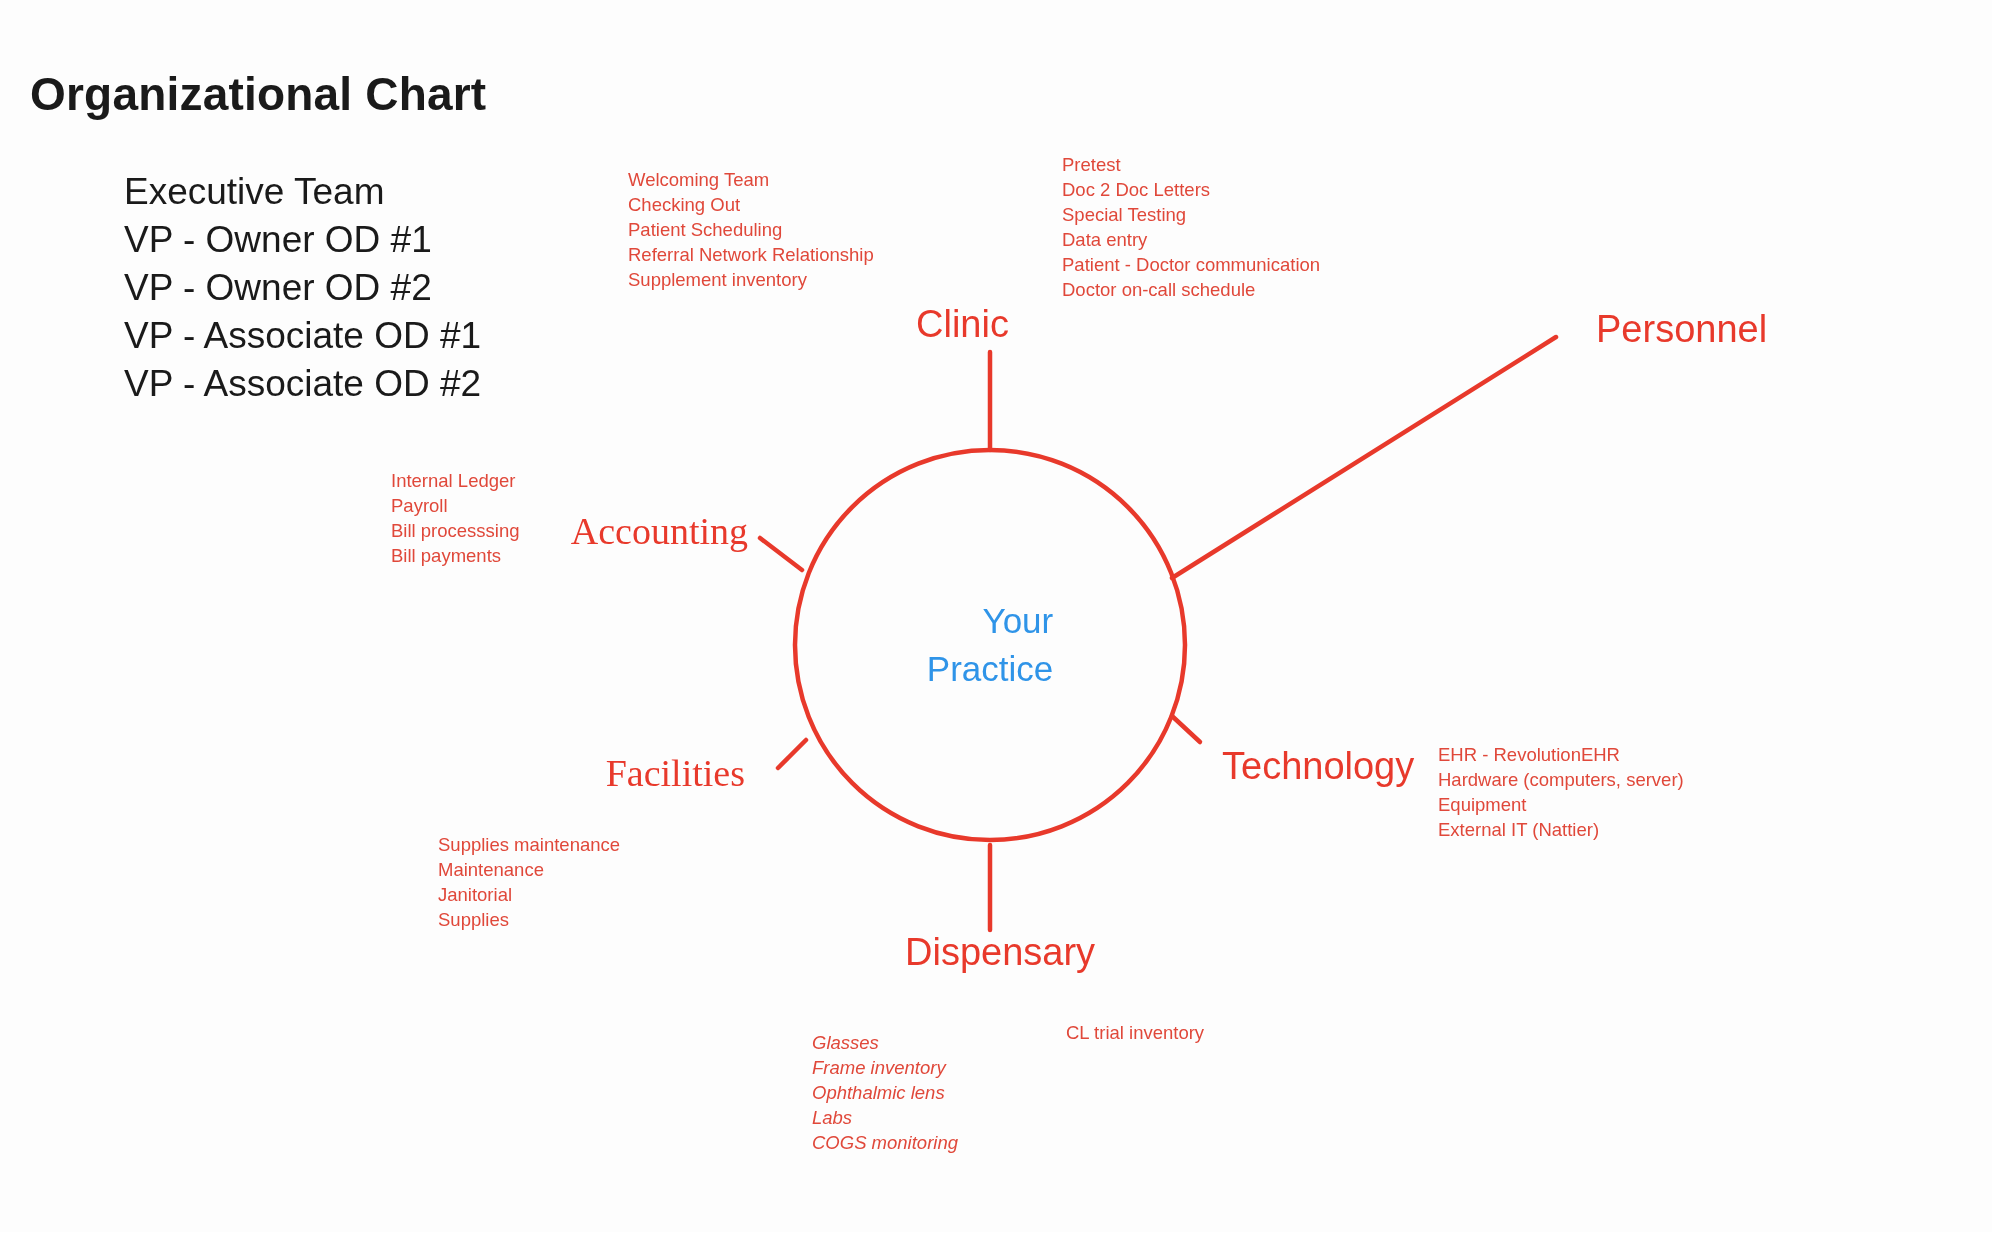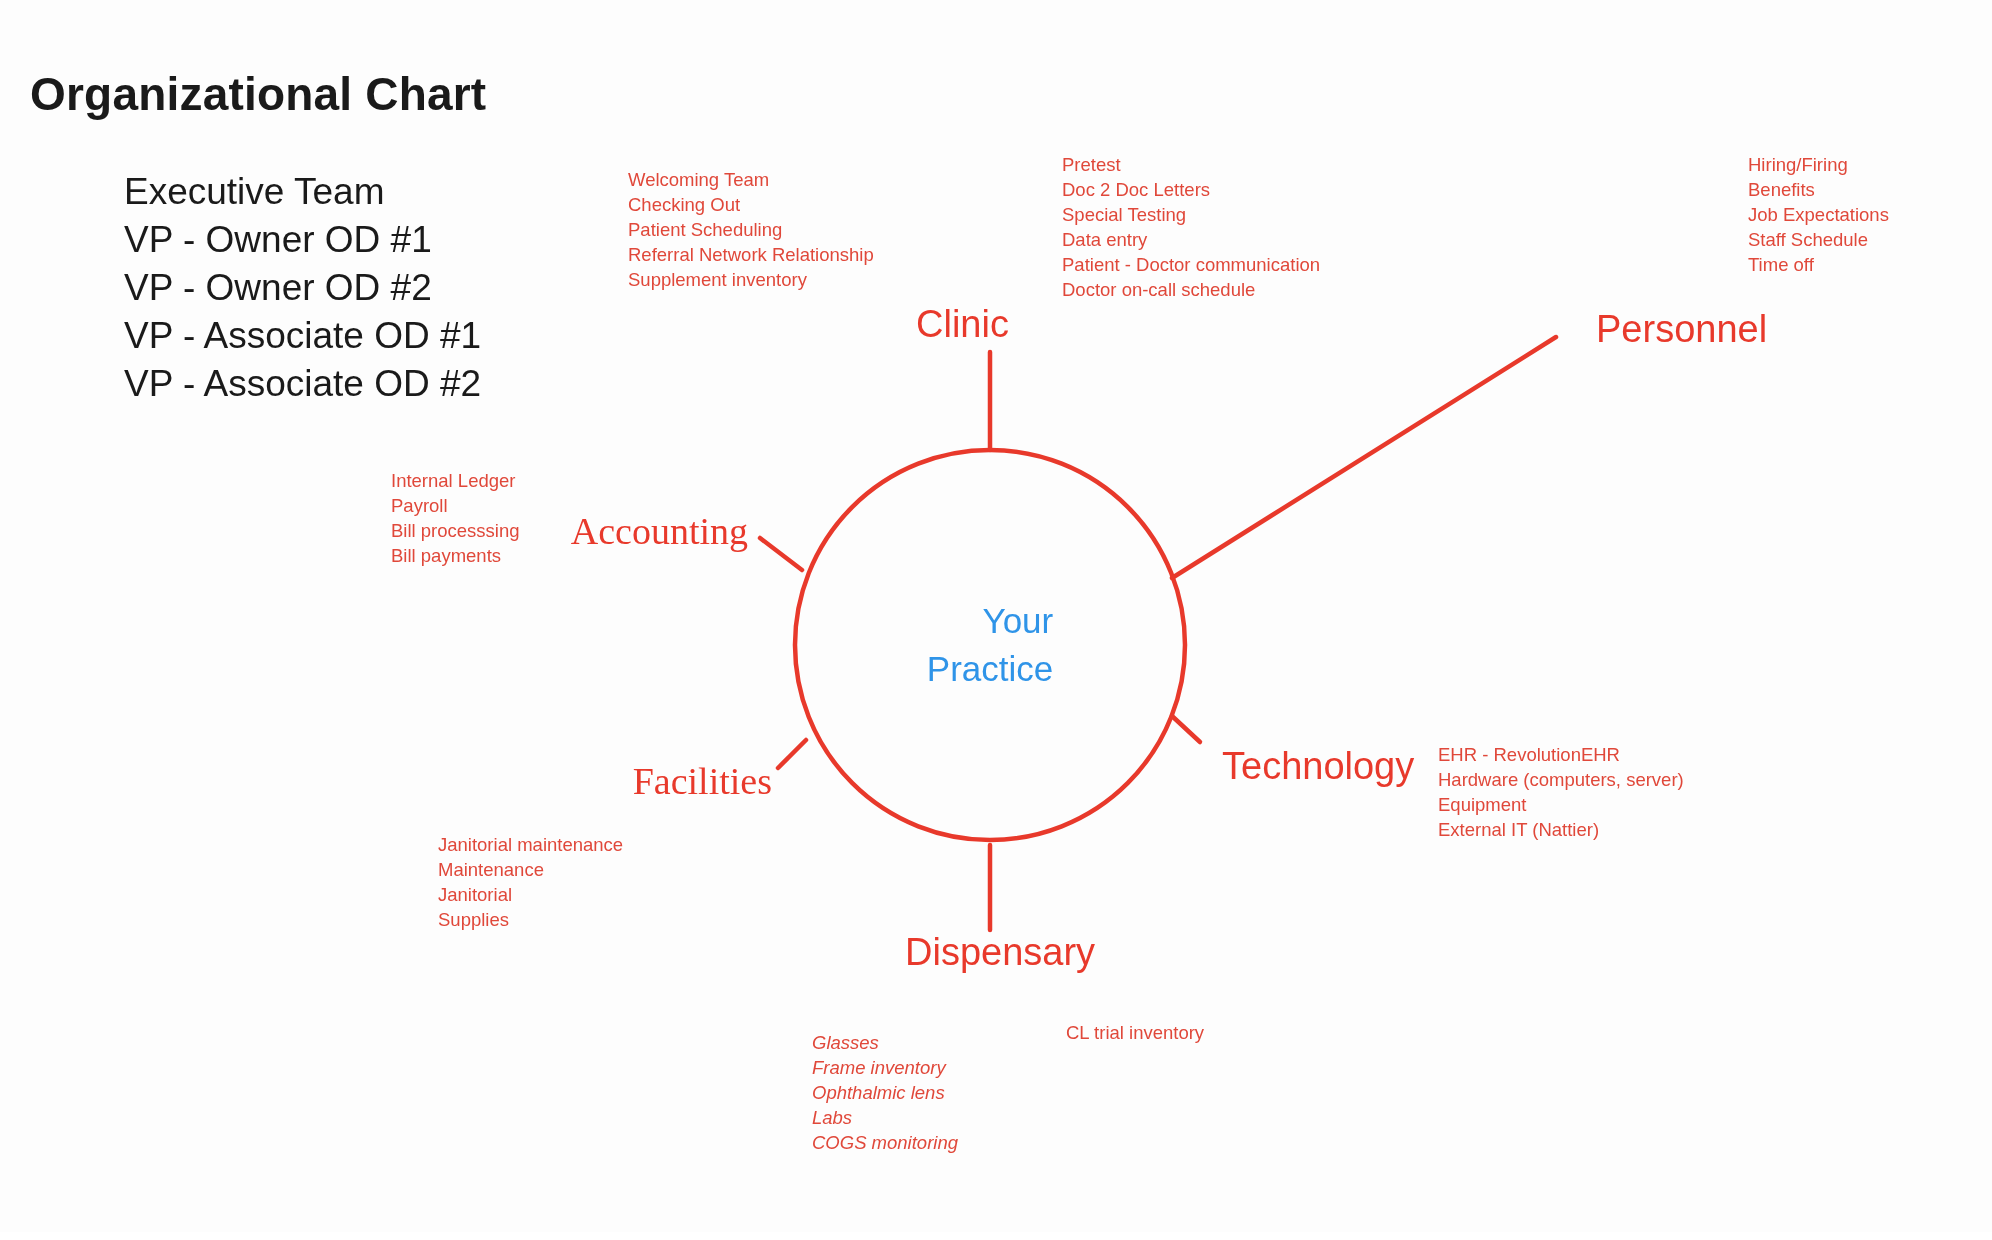--- a/index.html
+++ b/index.html
@@ -121,21 +121,21 @@
     <span class="center-line">Your</span>
     <span class="center-line">Practice</span>
   </div>
 
   <div class="branch-label" style="left:916px; top:305px;">Clinic</div>
 
   <div class="branch-label" style="left:1596px; top:310px;">Personnel</div>
 
   <div class="branch-label anchor-end" style="left:748px; top:512px;">Accounting</div>
 
-  <div class="branch-label anchor-end" style="left:772px; top:754px;margin-top:8px;">Facilities</div>
+  <div class="branch-label anchor-end" style="left:745px; top:754px;">Facilities</div>
 
   <div class="branch-label" style="left:1222px; top:747px;">Technology</div>
 
   <div class="branch-label" style="left:905px; top:933px;">Dispensary</div>
 
   <div class="detail-list" style="left:628px; top:167px;">
     <span class="detail-item">Welcoming Team</span>
     <span class="detail-item">Checking Out</span>
     <span class="detail-item">Patient Scheduling</span>
     <span class="detail-item">Referral Network Relationship</span>
@@ -144,37 +144,30 @@
 
   <div class="detail-list" style="left:1062px; top:152px;">
     <span class="detail-item">Pretest</span>
     <span class="detail-item">Doc 2 Doc Letters</span>
     <span class="detail-item">Special Testing</span>
     <span class="detail-item">Data entry</span>
     <span class="detail-item">Patient - Doctor communication</span>
     <span class="detail-item">Doctor on-call schedule</span>
   </div>
 
-  <div class="detail-list" style="left:1748px; top:152px;">
-    <span class="detail-item">Hiring/Firing</span>
-    <span class="detail-item">Benefits</span>
-    <span class="detail-item">Job Expectations</span>
-    <span class="detail-item">Staff Schedule</span>
-    <span class="detail-item">Time off</span>
-  </div>
 
   <div class="detail-list" style="left:391px; top:468px;">
     <span class="detail-item">Internal Ledger</span>
     <span class="detail-item">Payroll</span>
     <span class="detail-item">Bill processsing</span>
     <span class="detail-item">Bill payments</span>
   </div>
 
   <div class="detail-list" style="left:438px; top:832px;">
-    <span class="detail-item">Janitorial maintenance</span>
+    <span class="detail-item">Supplies maintenance</span>
     <span class="detail-item">Maintenance</span>
     <span class="detail-item">Janitorial</span>
     <span class="detail-item">Supplies</span>
   </div>
 
   <div class="detail-list" style="left:1438px; top:742px;">
     <span class="detail-item">EHR - RevolutionEHR</span>
     <span class="detail-item">Hardware (computers, server)</span>
     <span class="detail-item">Equipment</span>
     <span class="detail-item">External IT (Nattier)</span>

